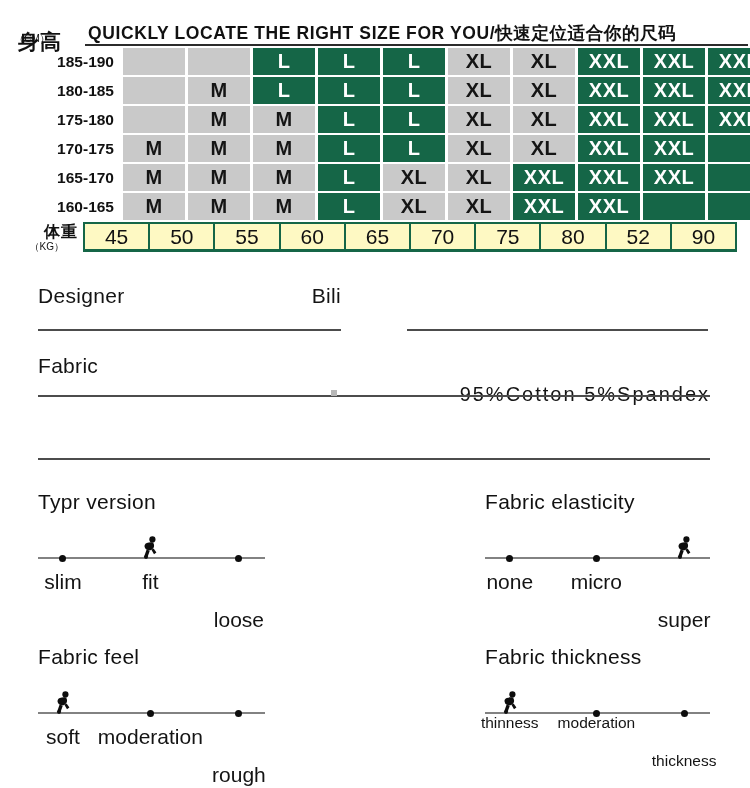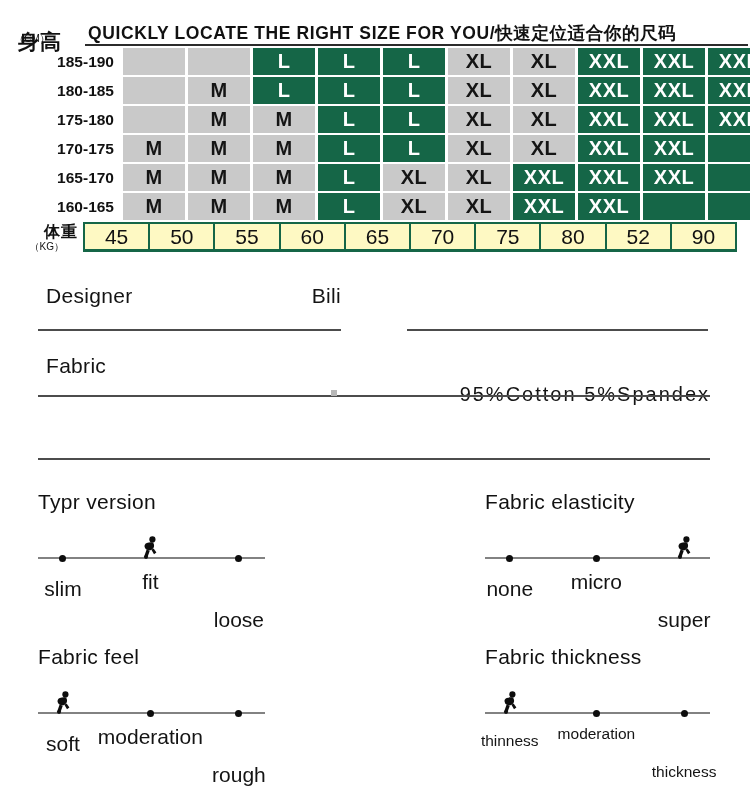--- a/index.html
+++ b/index.html
@@ -31,21 +31,21 @@
     display:flex;background:#fef9c3;}
   .w-cell{flex:1 1 0;display:flex;align-items:center;justify-content:center;
     font-size:21px;font-weight:500;border-left:2px solid var(--green);}
   .w-cell:first-child{border-left:none;}
   .hdr-weight{position:absolute;left:16px;top:222px;width:62px;text-align:right;
     font-size:16px;font-weight:700;letter-spacing:1px;}
   .hdr-weight-unit{position:absolute;left:0;top:240px;width:64px;text-align:right;font-size:10px;}
   
   .spec{position:absolute;display:flex;justify-content:space-between;align-items:flex-start;
     font-size:21px;color:#141414;}
-  .spec .lab{letter-spacing:.3px;margin-left:8px;}
+  .spec .lab{letter-spacing:.3px;}
   .spec .val{letter-spacing:.3px;}
   .spec-l1{left:38px;top:284px;width:303px;}
   .spec-r1{left:407px;top:284px;width:301px;}
   .spec-2{left:38px;top:354px;width:672px;}
   .spec-2 .val{letter-spacing:2px;font-size:20px;margin-top:29px;}
   .spec-3{left:38px;top:418px;width:672px;}
   .spec-3 .val{font-size:20px;letter-spacing:.2px;}
   .rule{position:absolute;height:2px;background:#4c4c4c;}
   .rule-l1{left:38px;top:329px;width:303px;}
   .rule-r1{left:407px;top:329px;width:301px;}
@@ -59,24 +59,24 @@
   .s3{left:38px;top:645px;width:227px;}
   .s4{left:485px;top:645px;width:225px;}
   .slider .stitle{position:absolute;left:0;top:0;font-size:21px;letter-spacing:.3px;white-space:nowrap;}
   .slider .track{position:absolute;left:0;right:0;top:67px;height:2px;background:var(--line);}
   .dot{position:absolute;top:-2.5px;width:7px;height:7px;border-radius:50%;background:#0d0d0d;}
   .figure{position:absolute;bottom:0;width:20px;height:23px;}
   .figure svg{display:block;width:100%;height:100%;fill:#0d0d0d;}
   .opts{position:absolute;left:0;right:0;top:80px;height:26px;}
   .opts span{position:absolute;transform:translateX(-50%);white-space:nowrap;
     font-size:21px;color:#141414;}
-  .opts span:nth-child(1){left:11%;margin-top:7px;}
+  .opts span:nth-child(1){left:11%;}
   .opts span:nth-child(2){left:49.5%;}
   .opts span:nth-child(3){left:88.5%;margin-top:38px;}
-  .s4 .opts{top:80px;}
+  .s4 .opts{top:69px;}
   .s4 .opts span{font-size:15.5px;}
 </style>
 </head>
 <body>
 
 <div class="page">
 
   <div class="hdr-height">身高</div>
   <div class="hdr-height-unit">（CM）</div>
   <div class="chart-title">QUICKLY LOCATE THE RIGHT SIZE FOR YOU/快速定位适合你的尺码</div>

